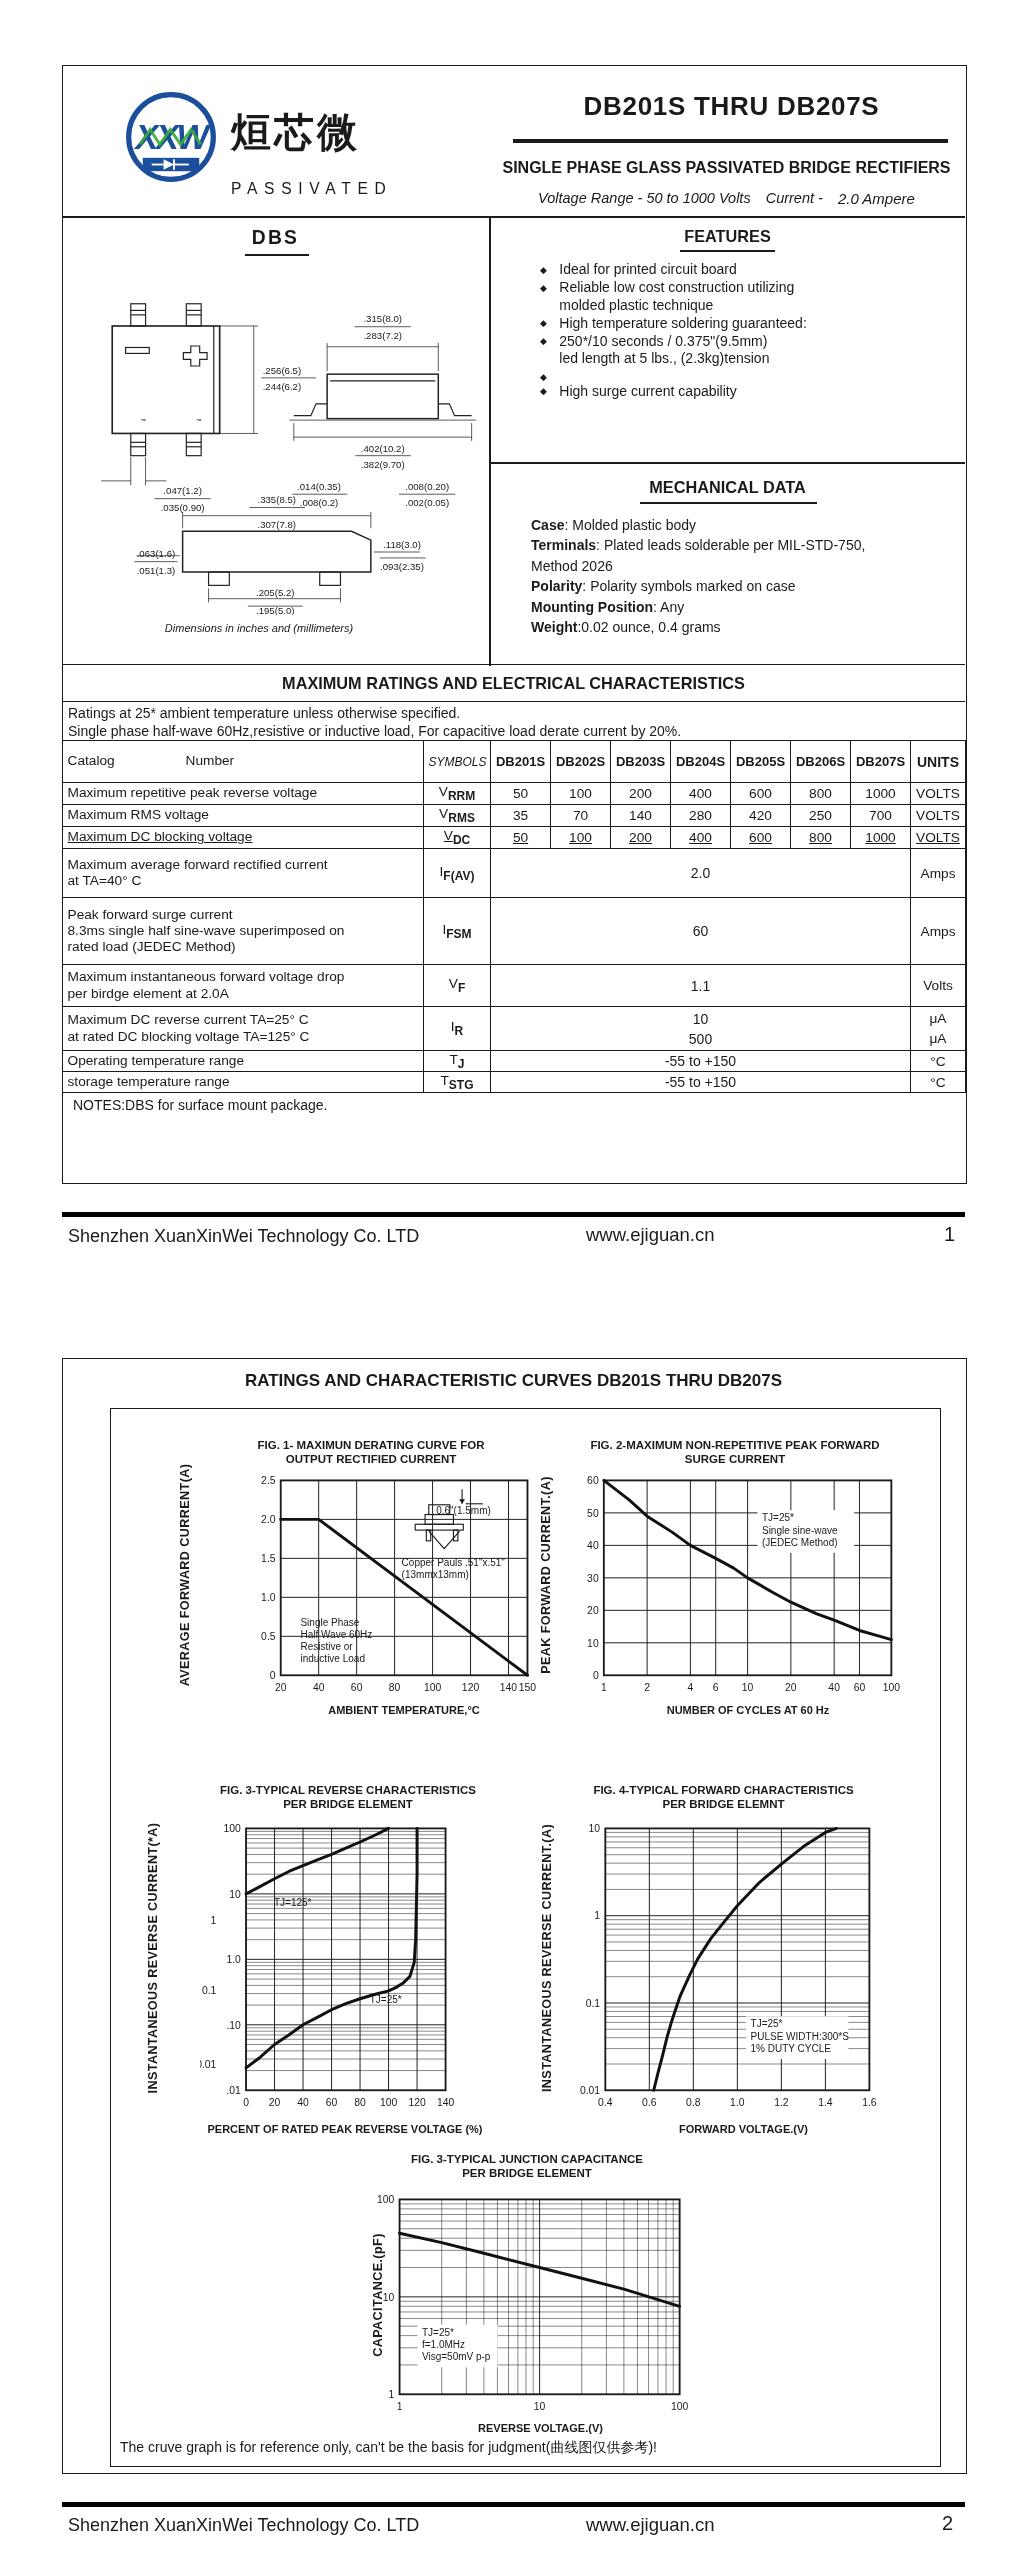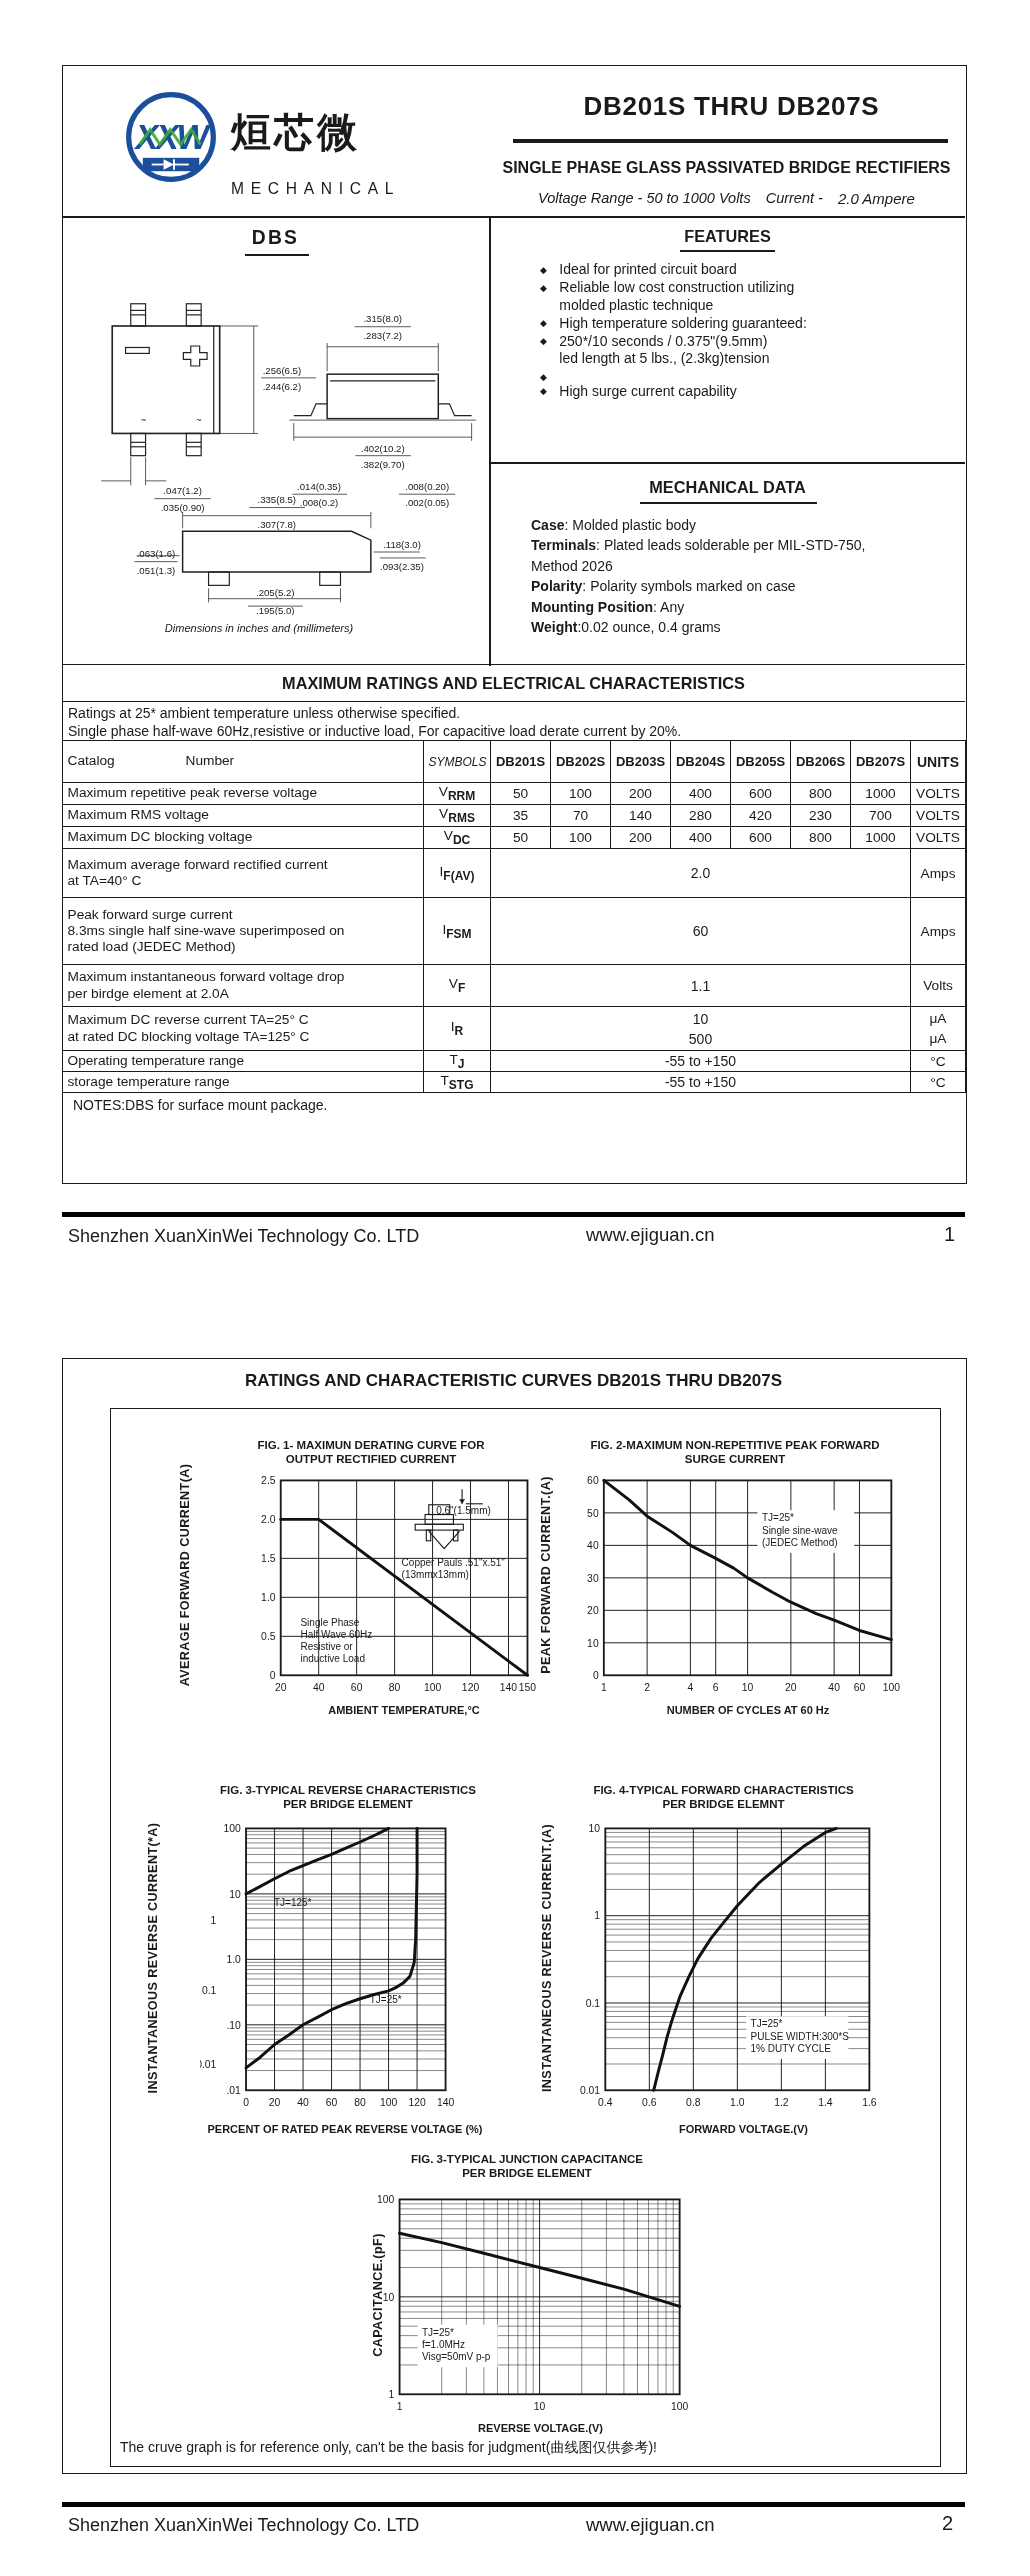--- a/index.html
+++ b/index.html
@@ -57,21 +57,21 @@
     <polyline points="28,76 42,56 55,76 69,56 83,76 97,56 110,76" fill="none" stroke="#3aaa35" stroke-width="4" opacity="0.9"></polyline>
     <rect x="32" y="94" width="76" height="18" fill="#1b4f9c"></rect>
     <g stroke="#fff" stroke-width="2.5">
       <line x1="44" y1="103" x2="60" y2="103"></line>
       <polygon points="60,96 60,110 74,103" fill="#fff" stroke="none"></polygon>
       <line x1="74" y1="96" x2="74" y2="110"></line>
       <line x1="74" y1="103" x2="94" y2="103"></line>
     </g>
   </svg>
   <div class="abs" style="left:231px;top:105px;font-size:40px;font-weight:bold;letter-spacing:3px;">烜芯微</div>
-  <div class="abs" style="left:231px;top:180px;font-size:15.6px;letter-spacing:6.7px;">MECHANICAL</div>
+  <div class="abs" style="left:231px;top:180px;font-size:15.6px;letter-spacing:6.7px;">PASSIVATED</div>
 
   <div class="doc-title" style="left:505px;top:91px;width:453px;">DB201S THRU DB207S</div>
   <div class="abs" style="left:513px;top:139px;width:435px;height:3.7px;background:#1a1a1a;"></div>
   <div class="doc-sub" style="left:493px;top:159px;width:467px;">SINGLE PHASE GLASS PASSIVATED BRIDGE RECTIFIERS</div>
   <div class="range-row" style="left:493px;top:190px;width:467px;">
     <span>Voltage Range - 50 to 1000 Volts</span>
     <span>Current -</span>
     <span style="font-size:15px;">2.0 Ampere</span>
   </div>
 
@@ -259,25 +259,25 @@
           <td class="ctr">VOLTS</td>
         </tr>
         <tr style="height: 22px;">
           <td class="param">Maximum RMS voltage</td>
           <td class="ctr sym">V<sub>RMS</sub></td>
           <td class="ctr">35</td>
           <td class="ctr">70</td>
           <td class="ctr">140</td>
           <td class="ctr">280</td>
           <td class="ctr">420</td>
-          <td class="ctr">230</td>
+          <td class="ctr">250</td>
           <td class="ctr">700</td>
           <td class="ctr">VOLTS</td>
         </tr>
-        <tr style="height: 22px;">
+        <tr style="height: 22px; text-decoration: underline;">
           <td class="param">Maximum DC blocking voltage</td>
           <td class="ctr sym">V<sub>DC</sub></td>
           <td class="ctr">50</td>
           <td class="ctr">100</td>
           <td class="ctr">200</td>
           <td class="ctr">400</td>
           <td class="ctr">600</td>
           <td class="ctr">800</td>
           <td class="ctr">1000</td>
           <td class="ctr">VOLTS</td>

